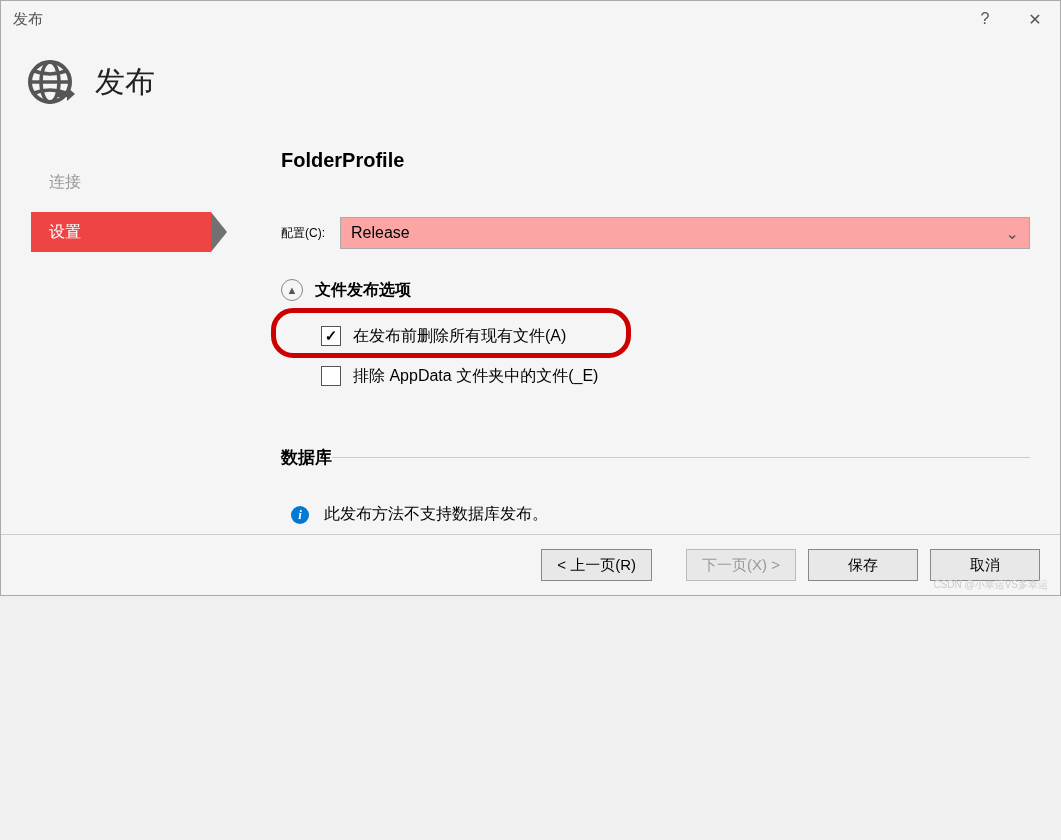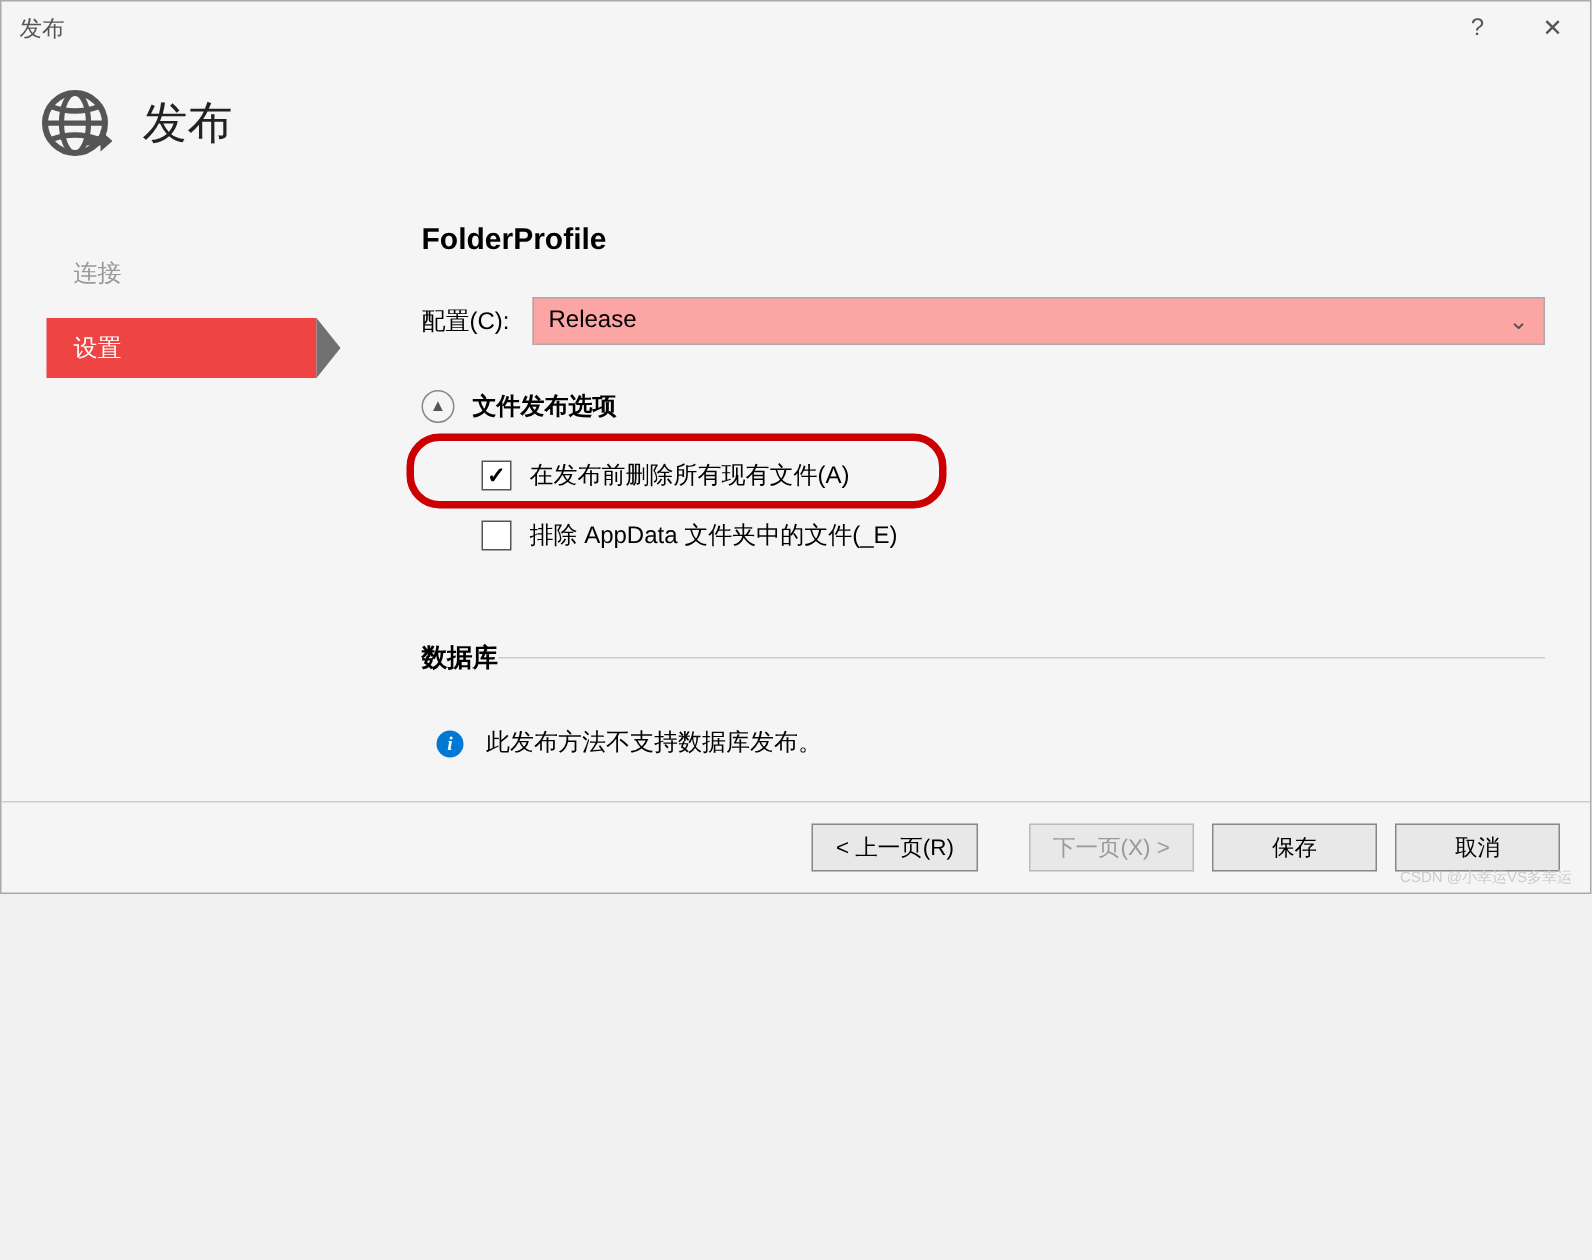--- a/index.html
+++ b/index.html
@@ -89,30 +89,30 @@
       border-top: 20px solid transparent;
       border-bottom: 20px solid transparent;
     }
     .main {
       flex: 1;
       padding: 0 30px 0 50px;
     }
     .profile-title {
       font-size: 20px;
       font-weight: bold;
-      margin-bottom: 26px;
+      margin-bottom: 45px;
       margin-top: 12px;
     }
     .config-row {
       display: flex;
       align-items: center;
       gap: 15px;
       margin-bottom: 30px;
     }
-    .config-row label { font-size: 16px; }
+    .config-row label { font-size: 12px; }
     .dropdown {
       flex: 1;
       height: 32px;
       border: 1px solid #aaa;
       background: #fca5a5;
       display: flex;
       align-items: center;
       justify-content: space-between;
       padding: 0 10px 0 10px;
       font-size: 16px;

